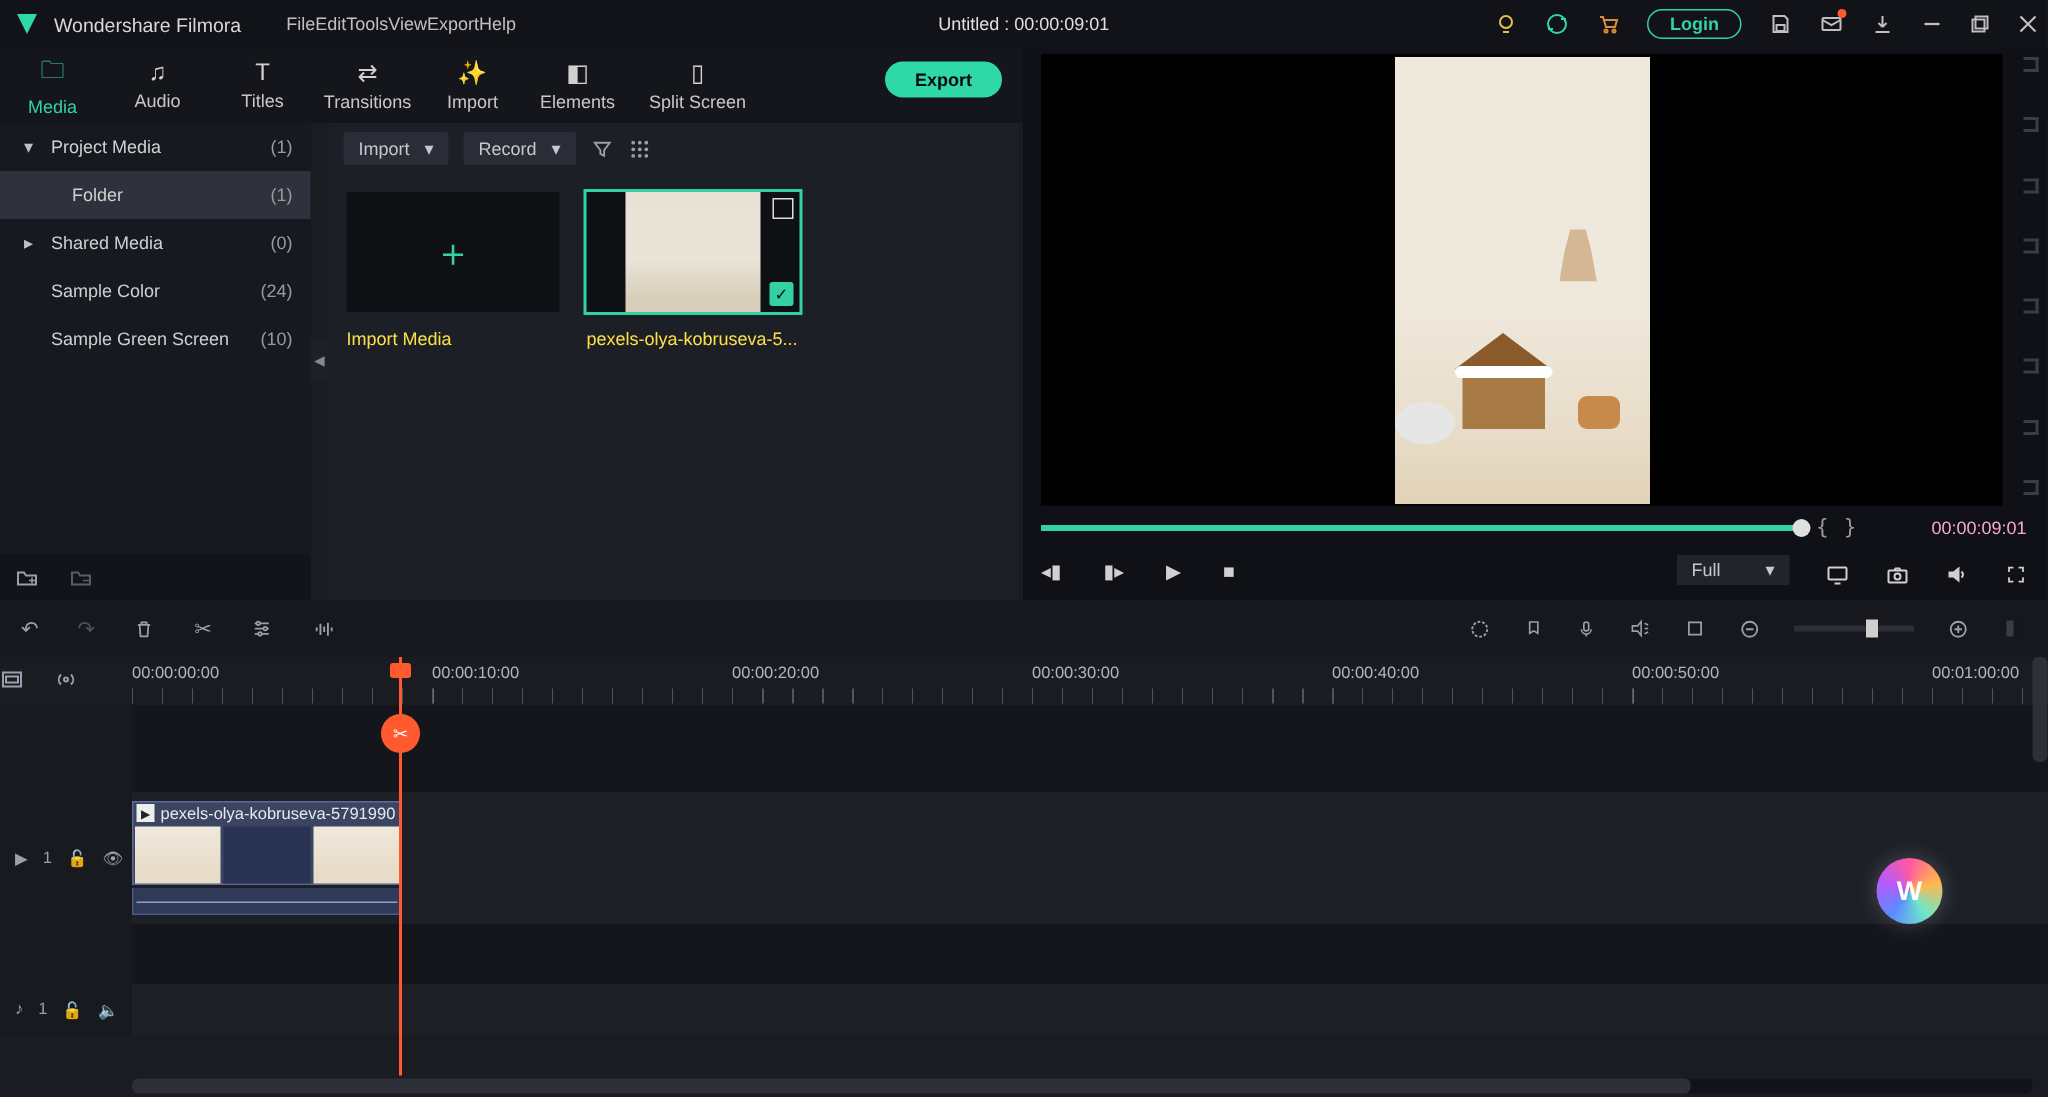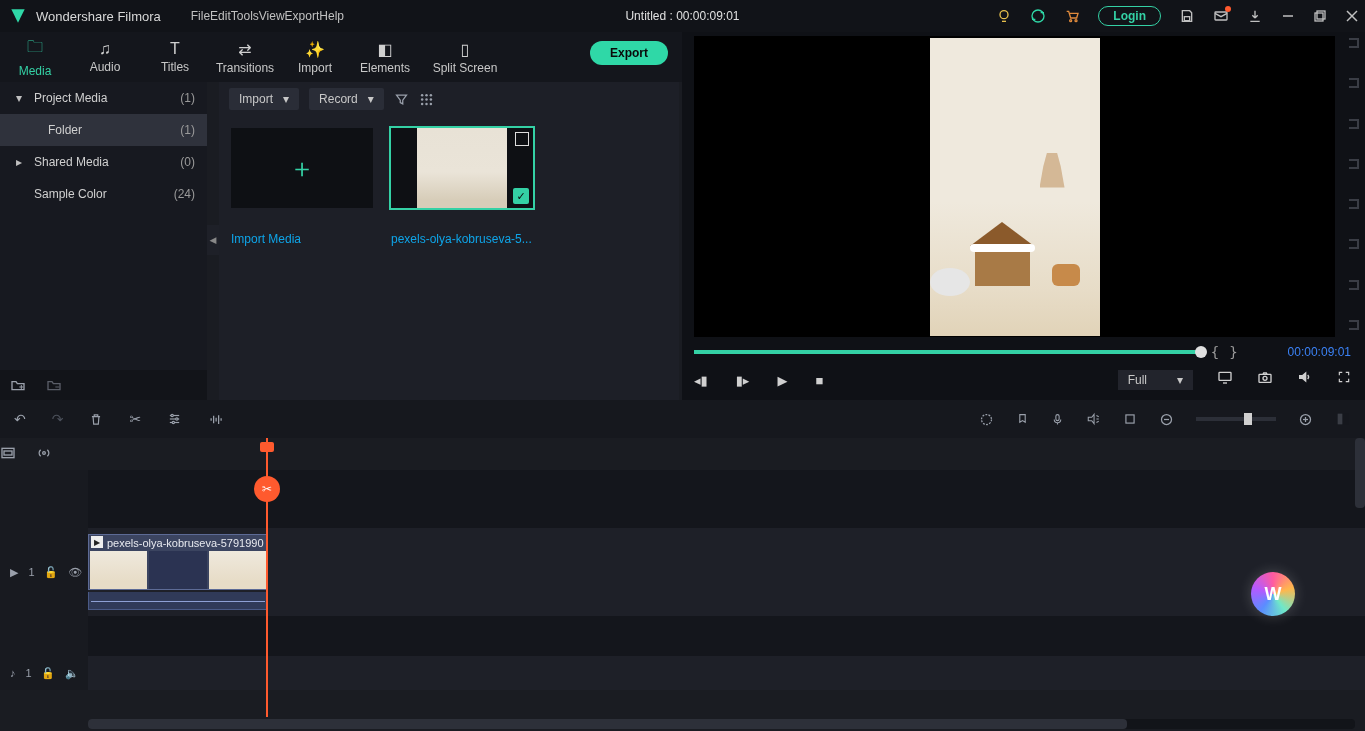--- a/index.html
+++ b/index.html
@@ -42,21 +42,21 @@
 .media-bin { position: absolute; left: 219px; top: 82px; width: 460px; bottom: 331px; background: #1d1f27; }
 .media-bin .toolbar { height: 34px; display: flex; align-items: center; padding: 0 10px; gap: 10px; }
 .media-bin .dd { background: #2a2d37; padding: 4px 10px; border-radius: 2px; display: flex; align-items: flex-end; gap: 10px; cursor: pointer; }
 .media-bin .search { background: #2a2d37; border-radius: 14px; padding: 4px 12px; display: flex; align-items: center; gap: 6px; flex: 1; }
 .media-bin .search input { background: transparent; border: none; outline: none; color: #ccc; width: 100%; }
 .media-bin .thumbs { padding: 12px; display: flex; gap: 18px; }
 .thumb { width: 142px; }
 .thumb .box { width: 142px; height: 80px; background: #0e1014; display: flex; align-items: center; justify-content: center; position: relative; }
 .thumb.selected .box { outline: 2px solid #34d1a5; }
 .thumb .plus { color: #34d1a5; font-size: 26px; font-weight: 200; }
-.thumb .cap { margin-top: 24px; color: #0ea5e9; white-space: nowrap; overflow: hidden; text-overflow: ellipsis; }
+.thumb .cap { margin-top: 11px; color: #fde047; white-space: nowrap; overflow: hidden; text-overflow: ellipsis; }
 .thumb .check { position: absolute; right: 4px; bottom: 4px; width: 16px; height: 16px; background: #34d1a5; border-radius: 2px; display: flex; align-items: center; justify-content: center; color: #0a0a0a; font-size: 11px; }
 .thumb .strip { position: absolute; right: 4px; top: 4px; width: 14px; height: 14px; border: 1px solid #ddd; }
 .thumb .img-preview { width: 90px; height: 100%; background: linear-gradient(180deg,#e8e2d6 0%,#eae4d8 55%,#d7cdb9 90%); margin: 0 auto; }
 
 
 .preview-pane { position: absolute; left: 682px; top: 32px; right: 0; bottom: 331px; background: #0f1116; }
 .preview-canvas { position: absolute; left: 12px; top: 4px; right: 30px; bottom: 63px; background: #000; display: flex; align-items: center; justify-content: center; }
 .preview-img { width: 170px; height: 298px; background: linear-gradient(180deg,#efe9dd 0%,#efe9dd 55%,#e7dcc7 85%,#e1d3b8 100%); position: relative; }
 .preview-img .house { position: absolute; left: 45px; bottom: 50px; width: 55px; height: 40px; background: #a87a46; }
 .preview-img .roof { position: absolute; left: 40px; bottom: 90px; width: 0; height: 0; border-left: 32px solid transparent; border-right: 32px solid transparent; border-bottom: 24px solid #8b5a2b; }
@@ -66,25 +66,25 @@
 .preview-img .reindeer { position: absolute; right: 35px; top: 115px; width: 25px; height: 35px; background: #d4b896; clip-path: polygon(30% 0, 70% 0, 85% 40%, 100% 100%, 0 100%, 15% 40%); }
 
 .aspect-marks { position: absolute; right: 6px; top: 6px; bottom: 70px; width: 18px; display: flex; flex-direction: column; justify-content: space-between; }
 .aspect-marks div { height: 10px; border-right: 2px solid #3a3d45; border-top: 2px solid #3a3d45; border-bottom: 2px solid #3a3d45; width: 10px; margin-left: auto; }
 
 .scrub-row { position: absolute; left: 12px; right: 14px; bottom: 37px; height: 22px; display: flex; align-items: center; gap: 10px; }
 .scrub-track { flex: 1; height: 4px; background: #2a2d37; position: relative; }
 .scrub-fill { position: absolute; left: 0; top: 0; bottom: 0; width: 100%; background: #34d1a5; }
 .scrub-handle { position: absolute; right: -6px; top: -4px; width: 12px; height: 12px; background: #e0e0e0; border-radius: 50%; }
 .brace { color: #999; cursor: pointer; font-family: monospace; font-size: 14px; }
-.tcode { color: #3b82f6; font-size: 12px; padding-left: 40px; }
+.tcode { color: #f9a8d4; font-size: 12px; padding-left: 40px; }
 
 .transport { position: absolute; left: 12px; right: 14px; bottom: 6px; height: 28px; display: flex; align-items: center; gap: 30px; }
 .transport .left { display: flex; gap: 28px; }
-.transport .right { margin-left: auto; display: flex; align-items: flex-start; gap: 24px; }
+.transport .right { margin-left: auto; display: flex; align-items: flex-end; gap: 24px; }
 .qsel { background: #22242c; padding: 3px 10px; display: flex; align-items: center; gap: 30px; cursor: pointer; }
 .ibtn { color: #d0d0d0; cursor: pointer; font-size: 13px; }
 
 
 .tl-tools { position: absolute; left: 0; right: 0; top: 400px; height: 38px; background: #16181e; display: flex; align-items: center; padding: 0 14px; gap: 26px; }
 .tl-tools .rgrp { margin-left: auto; display: flex; align-items: center; gap: 22px; }
 .zoom-track { width: 80px; height: 4px; background: #2c2f38; position: relative; }
 .zoom-knob { position: absolute; left: 48px; top: -4px; width: 8px; height: 12px; background: #d0d0d0; }
 .tool-ico { color: #9aa0ab; cursor: pointer; font-size: 14px; }
 .tool-ico.dim { color: #4c515b; }
@@ -255,20 +255,24 @@
     <span class="cnt">(1)</span>
   </div>
   <div class="row">
     <span class="arrow">▸</span>
     <span class="lbl">Shared Media</span>
     <span class="cnt">(0)</span>
   </div>
   <div class="row" style="padding-left:26px">
     <span class="lbl">Sample Color</span>
     <span class="cnt">(24)</span>
+  </div>
+  <div class="row" style="padding-left:26px">
+    <span class="lbl">Sample Green Screen</span>
+    <span class="cnt">(10)</span>
   </div>
   <div class="bottom">
     <span class="tool-ico">
       <svg width="16" height="14" viewBox="0 0 24 20" fill="none" stroke="#9aa0ab" stroke-width="2">
           <path d="M3 5h6l2 3h10v9H3z"></path>
           <path d="M17 10v6M14 13h6" stroke-width="1.5"></path>
         </svg>
     </span>
     <span class="tool-ico">
       <svg width="16" height="14" viewBox="0 0 24 20" fill="none" stroke="#5a5e68" stroke-width="2">
@@ -485,20 +489,30 @@
           <rect x="6" y="7" width="12" height="6"></rect>
         </svg>
     </span>
     <span class="hicon">
       <svg width="16" height="14" viewBox="0 0 24 20" fill="none" stroke="#9aa0ab" stroke-width="2">
           <path d="M7 5c-3 3-3 7 0 10M17 5c3 3 3 7 0 10"></path>
           <circle cx="12" cy="10" r="2"></circle>
         </svg>
     </span>
   </div>
+  <div class="ruler">
+    <span class="tc" style="left:0px">00:00:00:00</span>
+    <span class="tc" style="left:200px">00:00:10:00</span>
+    <span class="tc" style="left:400px">00:00:20:00</span>
+    <span class="tc" style="left:600px">00:00:30:00</span>
+    <span class="tc" style="left:800px">00:00:40:00</span>
+    <span class="tc" style="left:1000px">00:00:50:00</span>
+    <span class="tc" style="left:1200px">00:01:00:00</span>
+    <div class="ticks"></div>
+  </div>
 
   <div class="playhead">
     <div class="flag"></div>
     <div class="sciss">✂</div>
   </div>
 
   <div class="track-area">
     <div class="track-row bg space">
       <div class="track-head"></div>
         <div class="track-body"></div>

